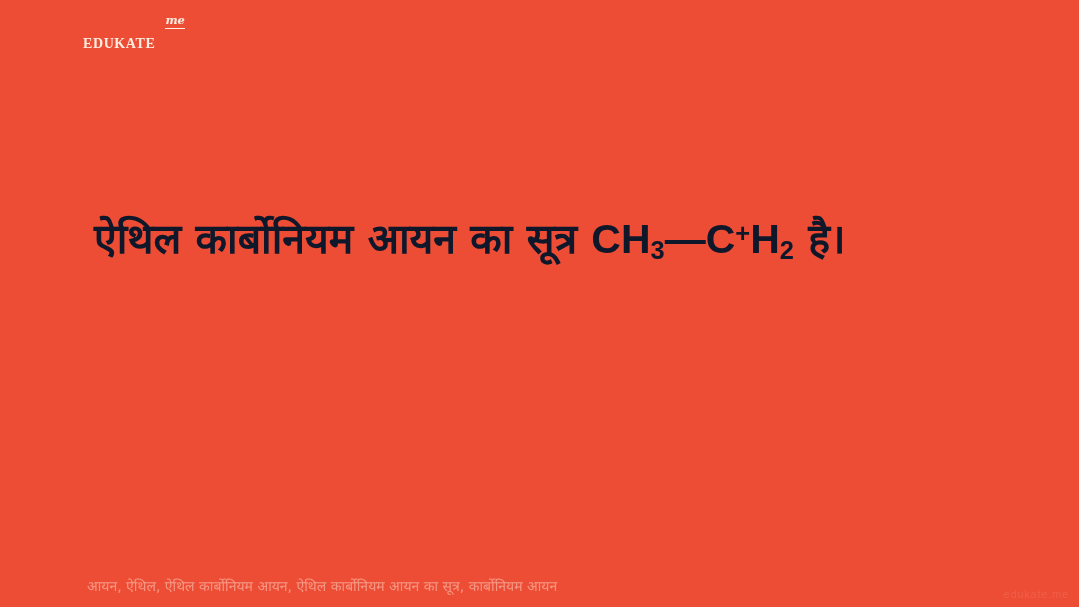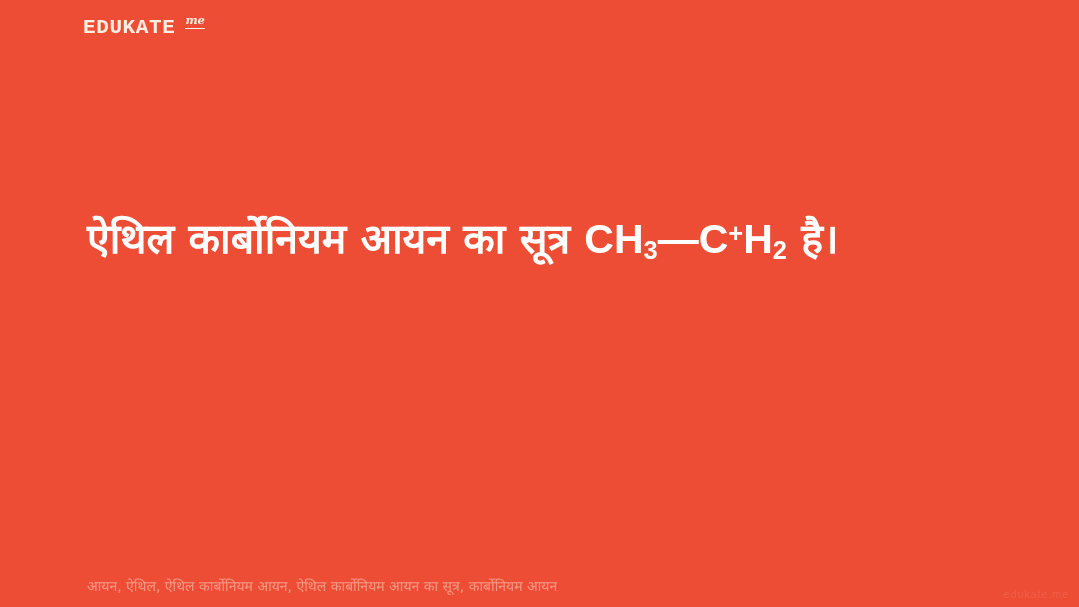--- a/index.html
+++ b/index.html
@@ -25,47 +25,48 @@
   
   .logo {
     position: absolute;
     left: 83px;
     top: 17px;
     display: flex;
     align-items: flex-start;
     user-select: none;
   }
   .logo-word {
-    font-family: Liberation Mono, monospace;
-    font-size: 21px;
+    font-family: Liberation Serif, serif;
+    font-size: 14px;
     font-weight: 700;
     letter-spacing: 0.6px;
     color: #fdeee1;
     line-height: 1;
+    margin-top: 20px;
   }
   .logo-me {
     font-family: "DejaVu Serif", "Liberation Serif", serif;
     font-size: 11.5px;
     font-style: italic;
     font-weight: 600;
     color: #fdeee1;
     line-height: 1;
     margin-left: 10px;
     margin-top: -2px;
     border-bottom: 1.4px solid #fdeee1;
     padding-bottom: 1px;
   }
 
   
   .headline {
     position: absolute;
-    left: 87px;
+    left: 94px;
     right: 60px;
     top: 213px;
-    color: #ffffff;
+    color: #0f172a;
     font-family: "DejaVu Sans", "Liberation Sans", sans-serif;
     font-size: 41px;
     font-weight: 700;
     line-height: 1.28;
     letter-spacing: 0px;
     white-space: nowrap;
   }
   .headline .formula {
     font-family: "Liberation Sans", "DejaVu Sans", sans-serif;
     font-weight: 700;

